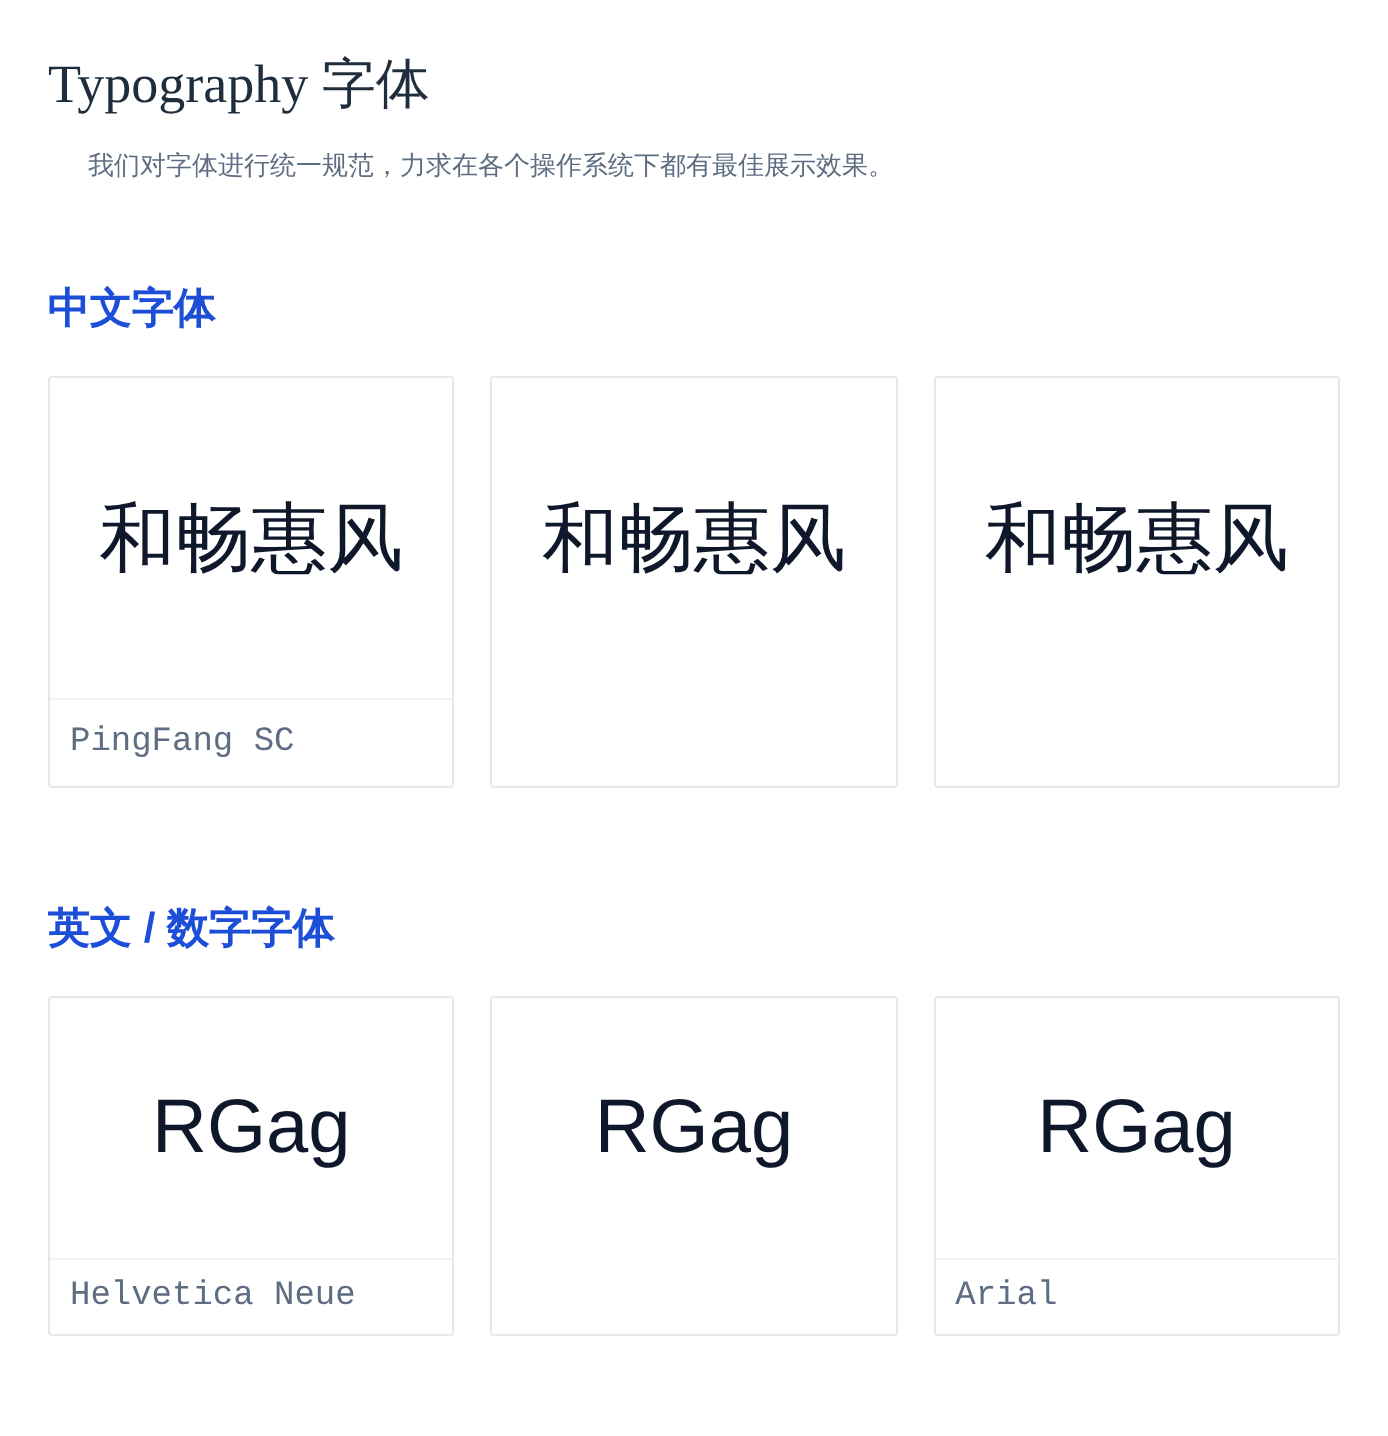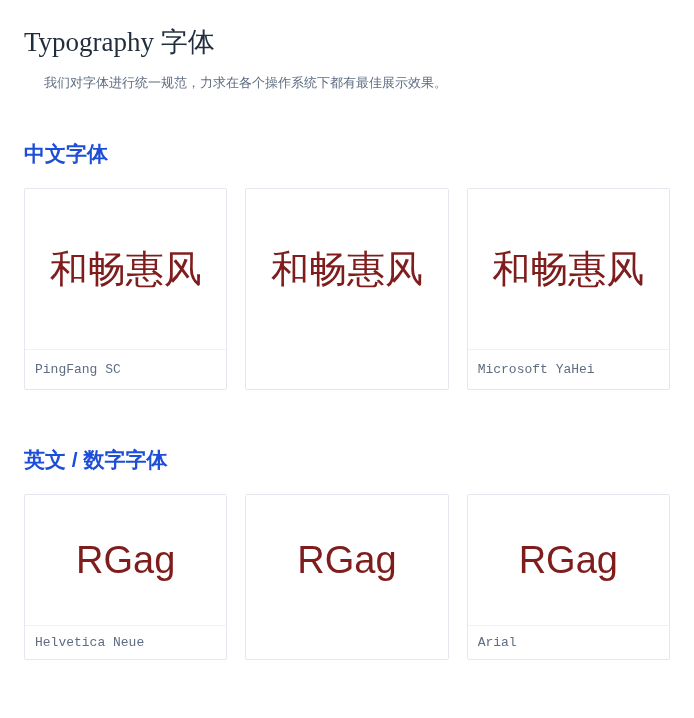--- a/index.html
+++ b/index.html
@@ -45,37 +45,37 @@
       display: flex;
       flex-direction: column;
       overflow: hidden;
     }
     .font-sample {
       height: 160px;
       display: flex;
       align-items: center;
       justify-content: center;
       font-size: 38px;
-      color: #7f1d1d;
+      color: #0f172a;
       background: #ffffff;
     }
     .font-sample.cn {
       font-family: "PingFang SC", "Hiragino Sans GB", "Microsoft YaHei", sans-serif;
     }
     .font-sample.en {
       font-family: "Helvetica Neue", Helvetica, Arial, sans-serif;
       font-size: 38px;
       font-weight: 400;
     }
     .font-sample.cn-bold {
       font-weight: 500;
     }
     .font-name {
       padding: 12px 10px;
-      font-size: 13px;
+      font-size: 17px;
       color: #5e6d82;
       font-family: "Courier New", monospace;
       border-top: 1px solid #f0f2f5;
     }
     .second-grid {
       margin-bottom: 0;
     }
     .second-grid .font-sample {
       height: 130px;
     }
@@ -93,21 +93,20 @@
 <div class="font-grid">
   <div class="font-card">
     <div class="font-sample cn">和畅惠风</div>
     <div class="font-name">PingFang SC</div>
   </div>
   <div class="font-card">
     <div class="font-sample cn">和畅惠风</div>
   </div>
   <div class="font-card">
     <div class="font-sample cn cn-bold">和畅惠风</div>
-    <div class="font-name">Microsoft YaHei</div>
   </div>
 </div>
 
 <h2 class="section-title">英文 / 数字字体</h2>
 <div class="font-grid second-grid">
   <div class="font-card">
     <div class="font-sample en">RGag</div>
     <div class="font-name">Helvetica Neue</div>
   </div>
   <div class="font-card">

